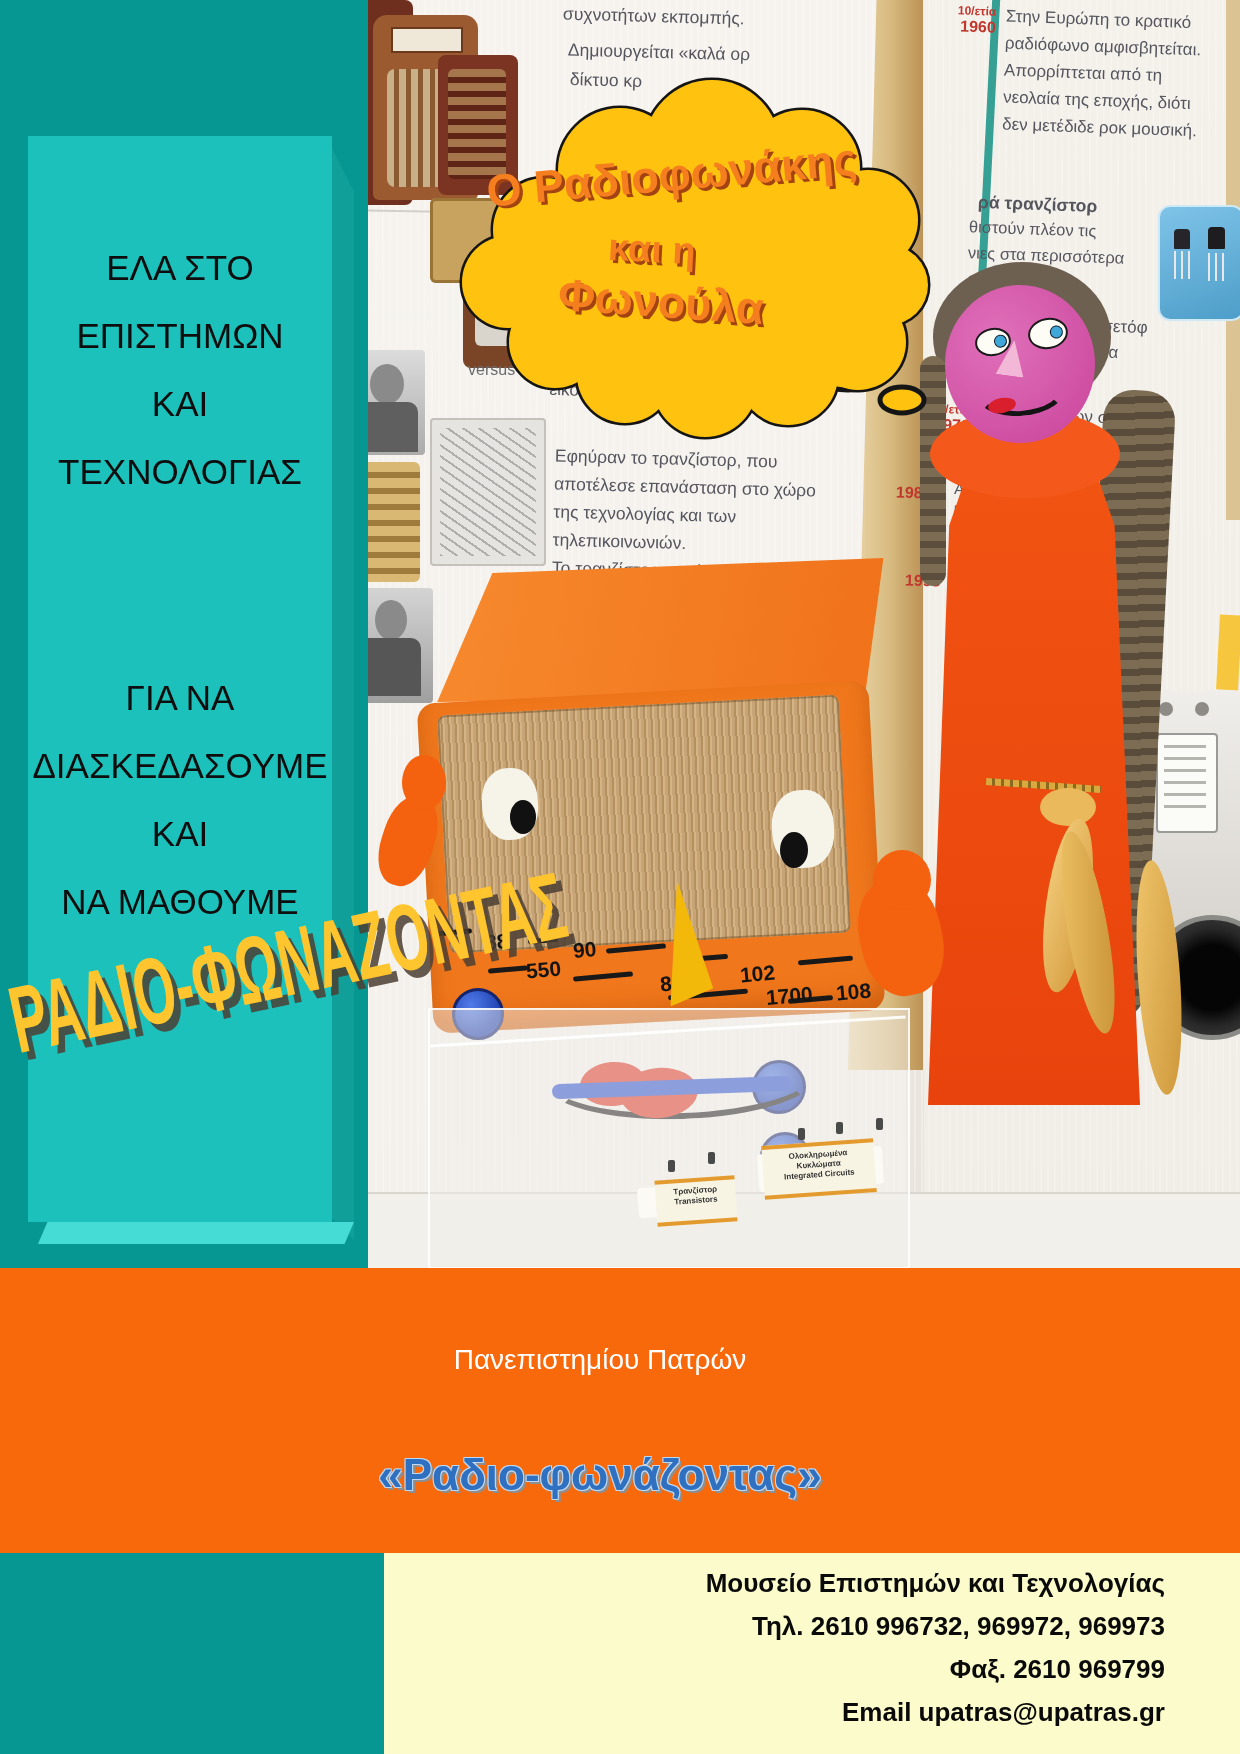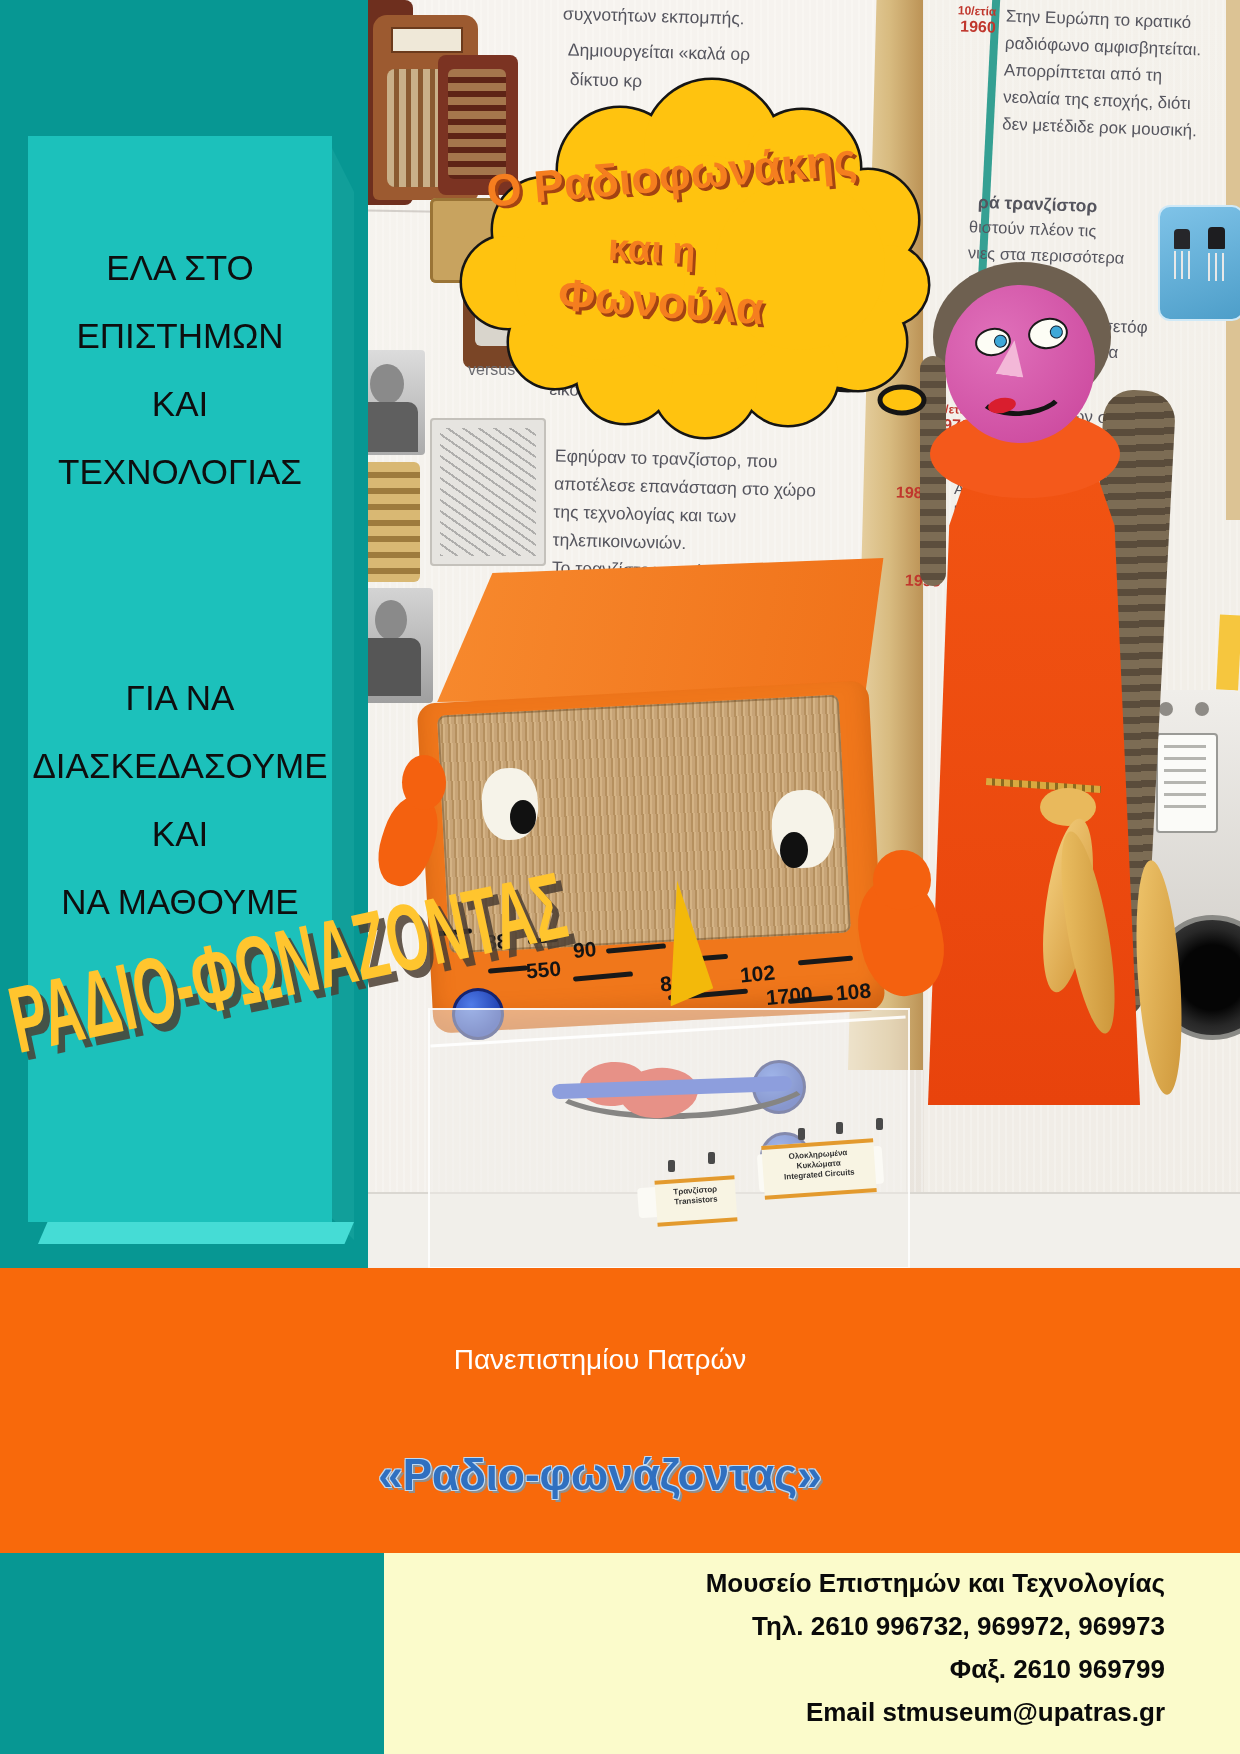--- a/index.html
+++ b/index.html
@@ -354,16 +354,16 @@
     <div class="band-line" id="band-title" style="top:182px;font-size:44px;">«Ραδιο-φωνάζοντας»</div>
   </div>
 
   <div class="a" style="left:0;top:1553px;width:384px;height:201px;background:#079793;"></div>
   <div class="a" style="left:384px;top:1553px;width:856px;height:201px;background:#FBFBCB;"></div>
 
   <div id="contact">
     <div>Μουσείο Επιστημών και Τεχνολογίας</div>
     <div>Τηλ. 2610 996732, 969972, 969973</div>
     <div>Φαξ. 2610 969799</div>
-    <div>Email stmuseum@upatras.gr</div>
+    <div>Email upatras@upatras.gr</div>
   </div>
 
 </div>
 
 </body></html>

